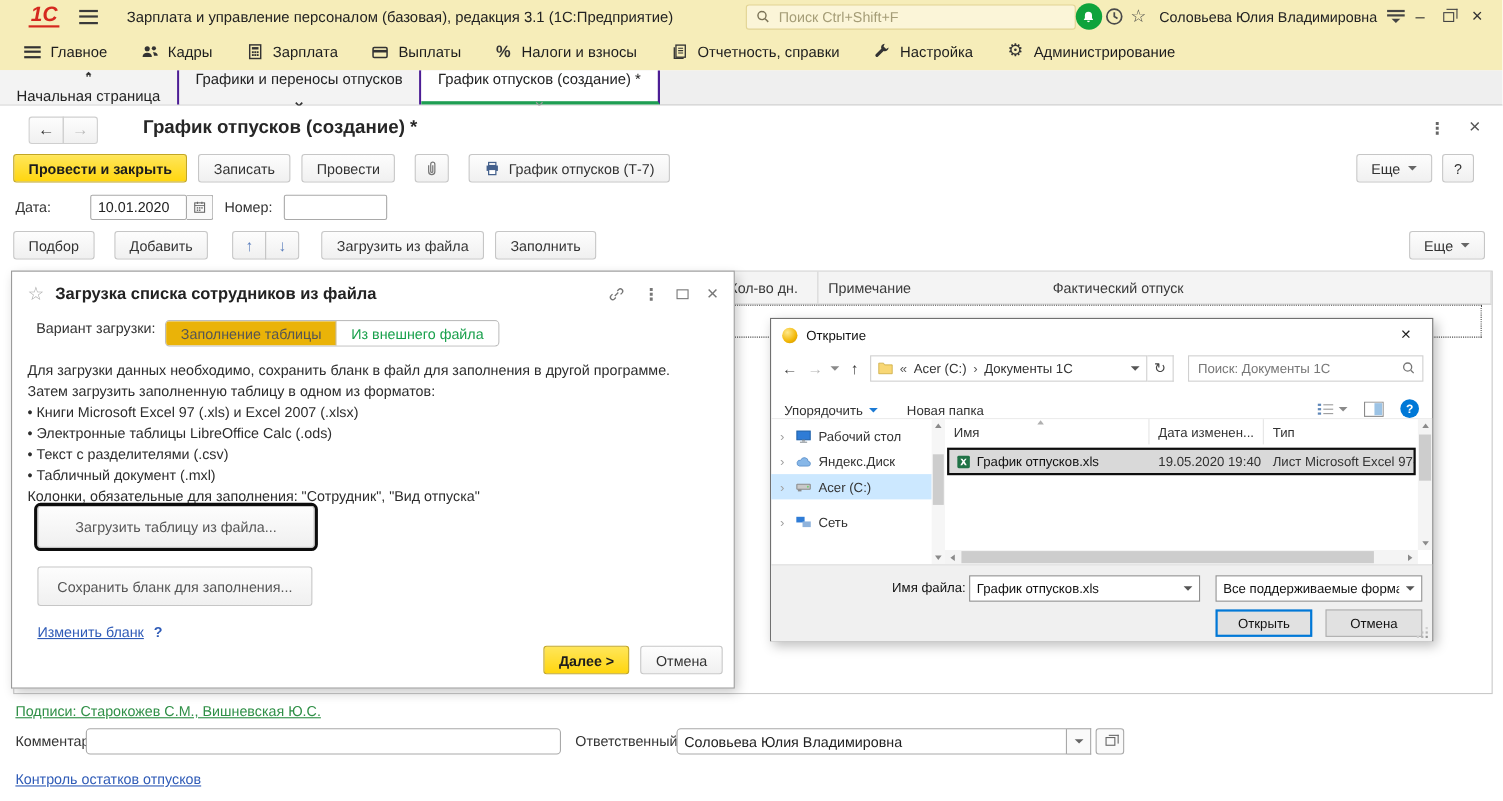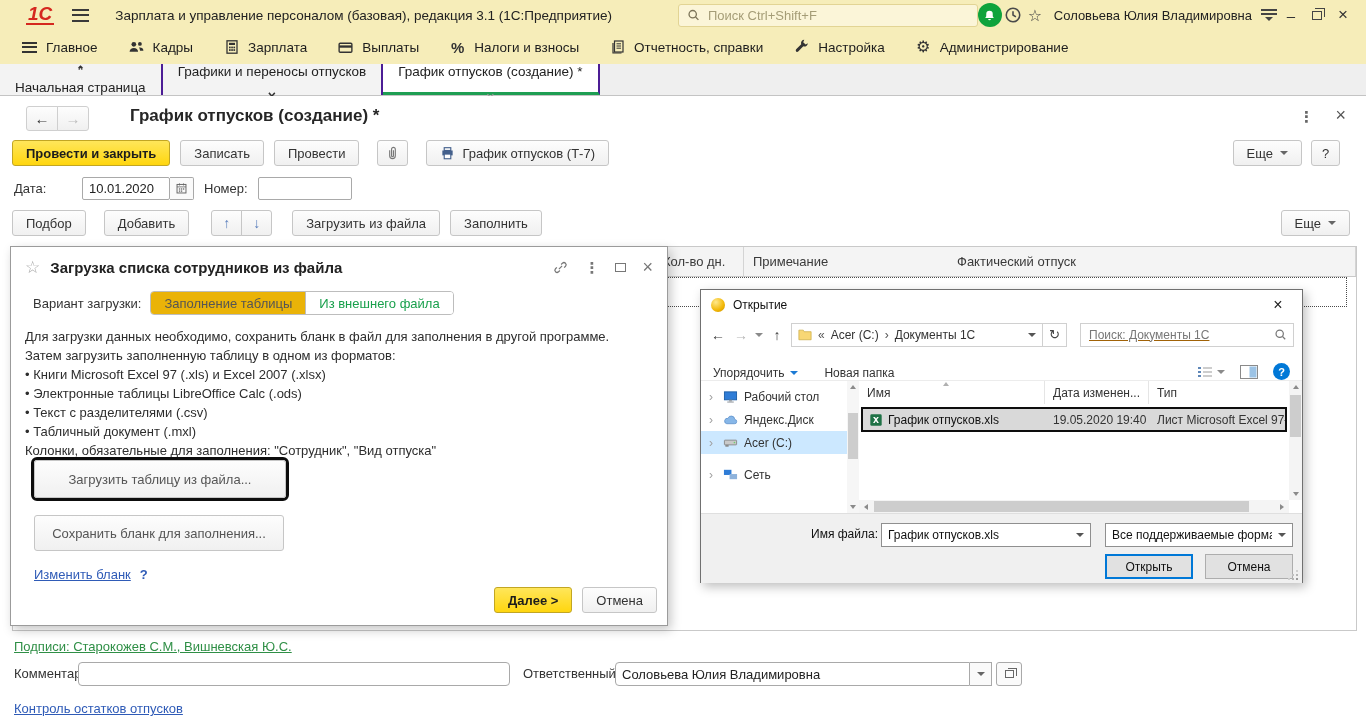--- a/index.html
+++ b/index.html
@@ -74,21 +74,21 @@
   .sq2 { width:9px; height:8px; border:1.3px solid #666; position:relative; }
   .sq2::before { content:""; position:absolute; left:2.5px; top:-3.5px; width:8px; height:7px; border-top:1.3px solid #666; border-right:1.3px solid #666; }
   
   .dlg1 { position:absolute; left:10px; top:246px; width:658px; height:380px; background:#fff; border:1px solid #9b9b9b; box-shadow:3px 4px 10px rgba(0,0,0,.22); z-index:5; }
   .dlg1-head { display:flex; align-items:center; gap:10px; padding:10px 14px 0 14px; }
   .star { color:#a9a9a9; font-size:17px; }
   .dlg1-title { font-size:15px; font-weight:bold; color:#222; }
   .dlg1-icons { margin-left:auto; display:flex; align-items:center; gap:16px; }
   .d-ic { color:#777; font-size:15px; display:flex; align-items:center; justify-content:center; }
   .maxsq { width:11px; height:9px; border:1.5px solid #777; }
-  .variant { position:absolute; left:22px; top:44px; display:flex; align-items:center; gap:9px; }
+  .variant { position:absolute; left:22px; top:44px; display:flex; align-items:flex-start; gap:9px; }
   .seg { display:inline-flex; border:1px solid #bdbdbd; border-radius:4px; overflow:hidden; height:24px; }
   .seg > div { padding:3px 13px; font-size:13px; display:flex; align-items:center; }
   .seg .s1 { background:#eab308; color:#555; border-right:1px solid #bdbdbd; }
   .seg .s2 { background:#fff; color:#19a04c; }
   .dlg1-body { position:absolute; left:14px; top:80px; right:14px; font-size:13px; line-height:19px; color:#2d2d2d; }
   .focus-wrap { position:absolute; left:20px; top:210px; border:3px solid #0d0d0d; border-radius:6px; }
   .big-btn { width:252px; height:38px; border:1px solid #c6c6c6; border-radius:3px; background:linear-gradient(#fdfdfd,#f0f0f0); color:#555; font-size:13px; display:flex; align-items:center; justify-content:center; }
   .save-blank { position:absolute; left:23px; top:268px; width:250px; height:36px; }
   .editlink { position:absolute; left:23px; top:320px; display:flex; gap:9px; align-items:center; }
   .qmark { color:#2f5bb7; font-weight:bold; font-size:13px; }
@@ -99,21 +99,21 @@
   .sphere { width:14px; height:14px; border-radius:50%; background:radial-gradient(circle at 35% 30%, #ffe98c, #f2b705 60%, #c78d00); }
   .d2-name { font-size:12px; color:#111; }
   .d2-x { margin-left:auto; font-size:16px; color:#222; width:28px; text-align:center; }
   .d2-nav { height:31px; display:flex; align-items:center; padding:0 8px; gap:5px; }
   .nav-ic { color:#3b3b3b; font-size:14px; width:18px; text-align:center; }
   .nav-ic.dis { color:#b5b5b5; }
   .addr { display:flex; align-items:center; gap:6px; border:1px solid #d0d0d0; height:24px; width:252px; padding:0 6px; }
   .addr .sep { color:#555; }
   .refresh { width:24px; height:24px; border:1px solid #d0d0d0; border-left:none; display:flex; align-items:center; justify-content:center; color:#444; font-size:13px; }
   .d2-search { display:flex; align-items:center; border:1px solid #d0d0d0; height:24px; flex:1; margin-left:8px; padding:0 6px; gap:4px; }
-  .d2-search input { border:none; outline:none; flex:1; font:12px "Liberation Sans","DejaVu Sans",sans-serif; color:#a16207; background:transparent;text-decoration:underline; }
+  .d2-search input { border:none; outline:none; flex:1; font:12px "Liberation Sans","DejaVu Sans",sans-serif; color:#737373; background:transparent; }
   .d2-search input::placeholder { color:#777; }
   .d2-tools { height:31px; display:flex; align-items:flex-end; padding:0 12px; gap:26px; border-bottom:1px solid #ececec; color:#333; }
   .tool-right { margin-left:auto; display:flex; align-items:center; gap:15px; }
   .help-c { width:17px; height:17px; border-radius:50%; background:#0078d7; color:#fff; font-weight:bold; font-size:11px; display:flex; align-items:center; justify-content:center; }
   .d2-main { display:flex; height:132px; }
   .tree { width:146px; padding-top:4px; }
   .trow { display:flex; align-items:center; gap:6px; height:23px; padding-left:8px; }
   .trow .chev { color:#a0a0a0; font-size:12px; width:8px; }
   .trow.sel { background:#cce8ff; }
   .trow.gap { margin-top:9px; }

